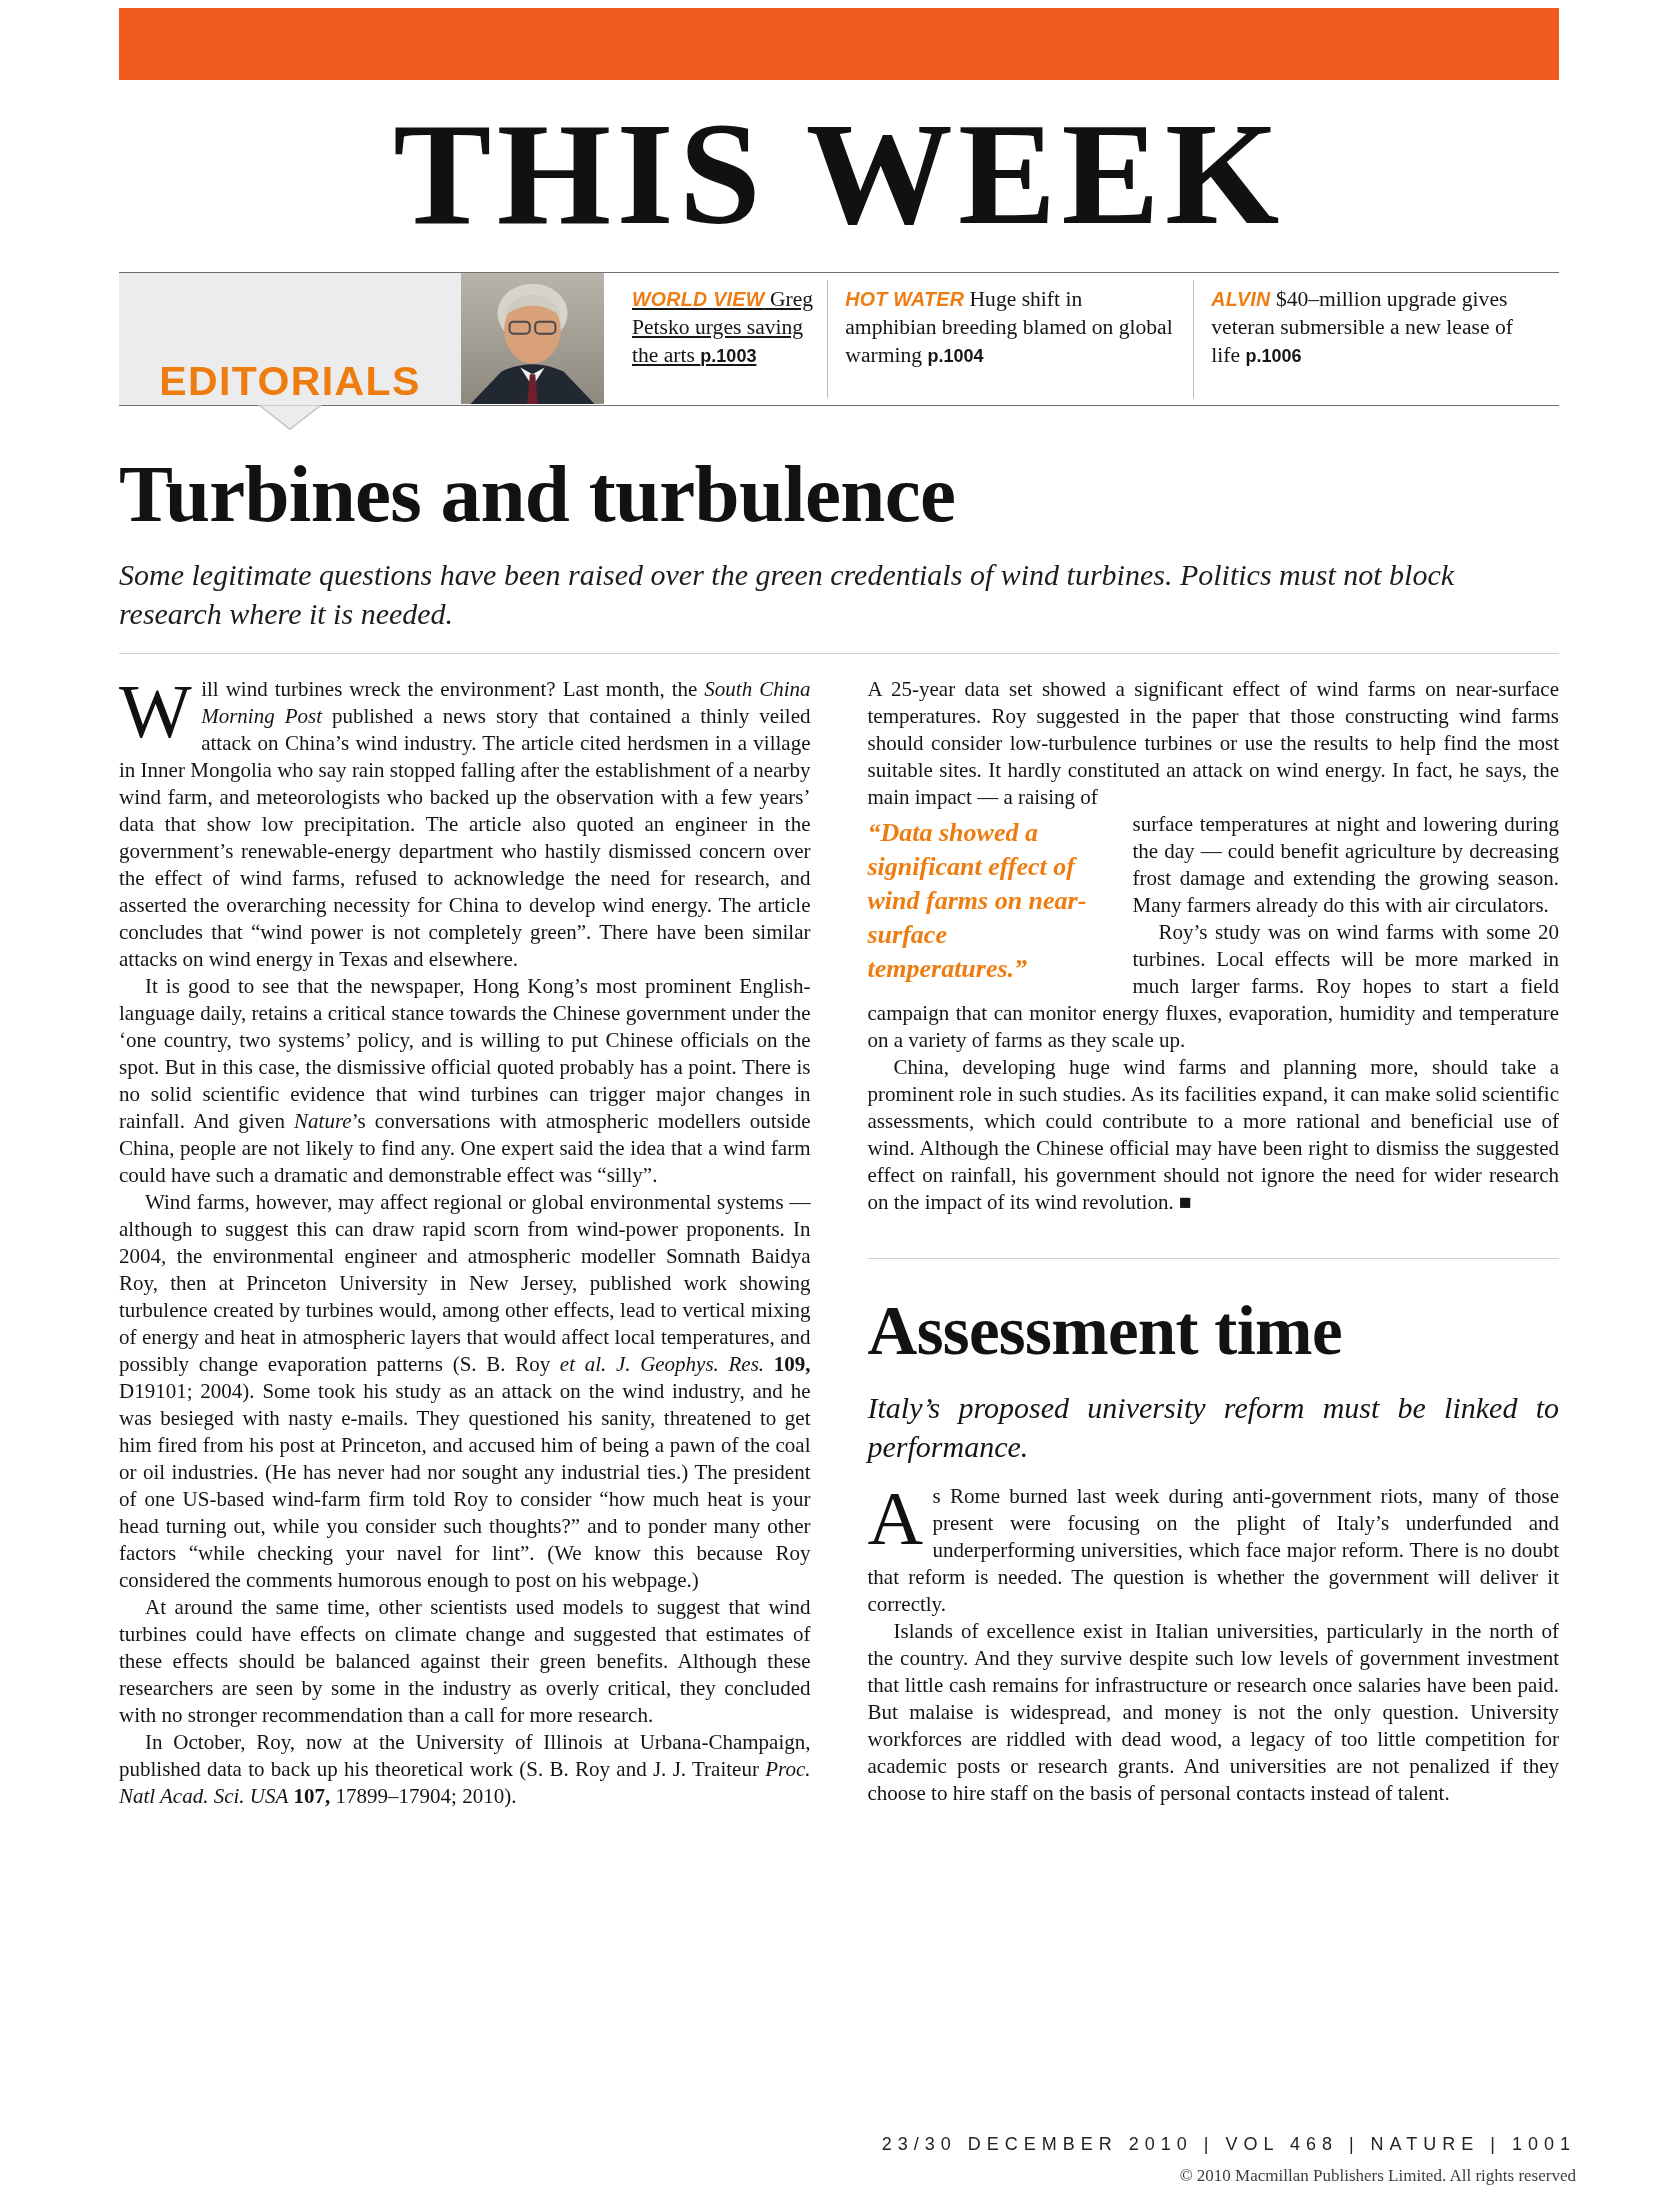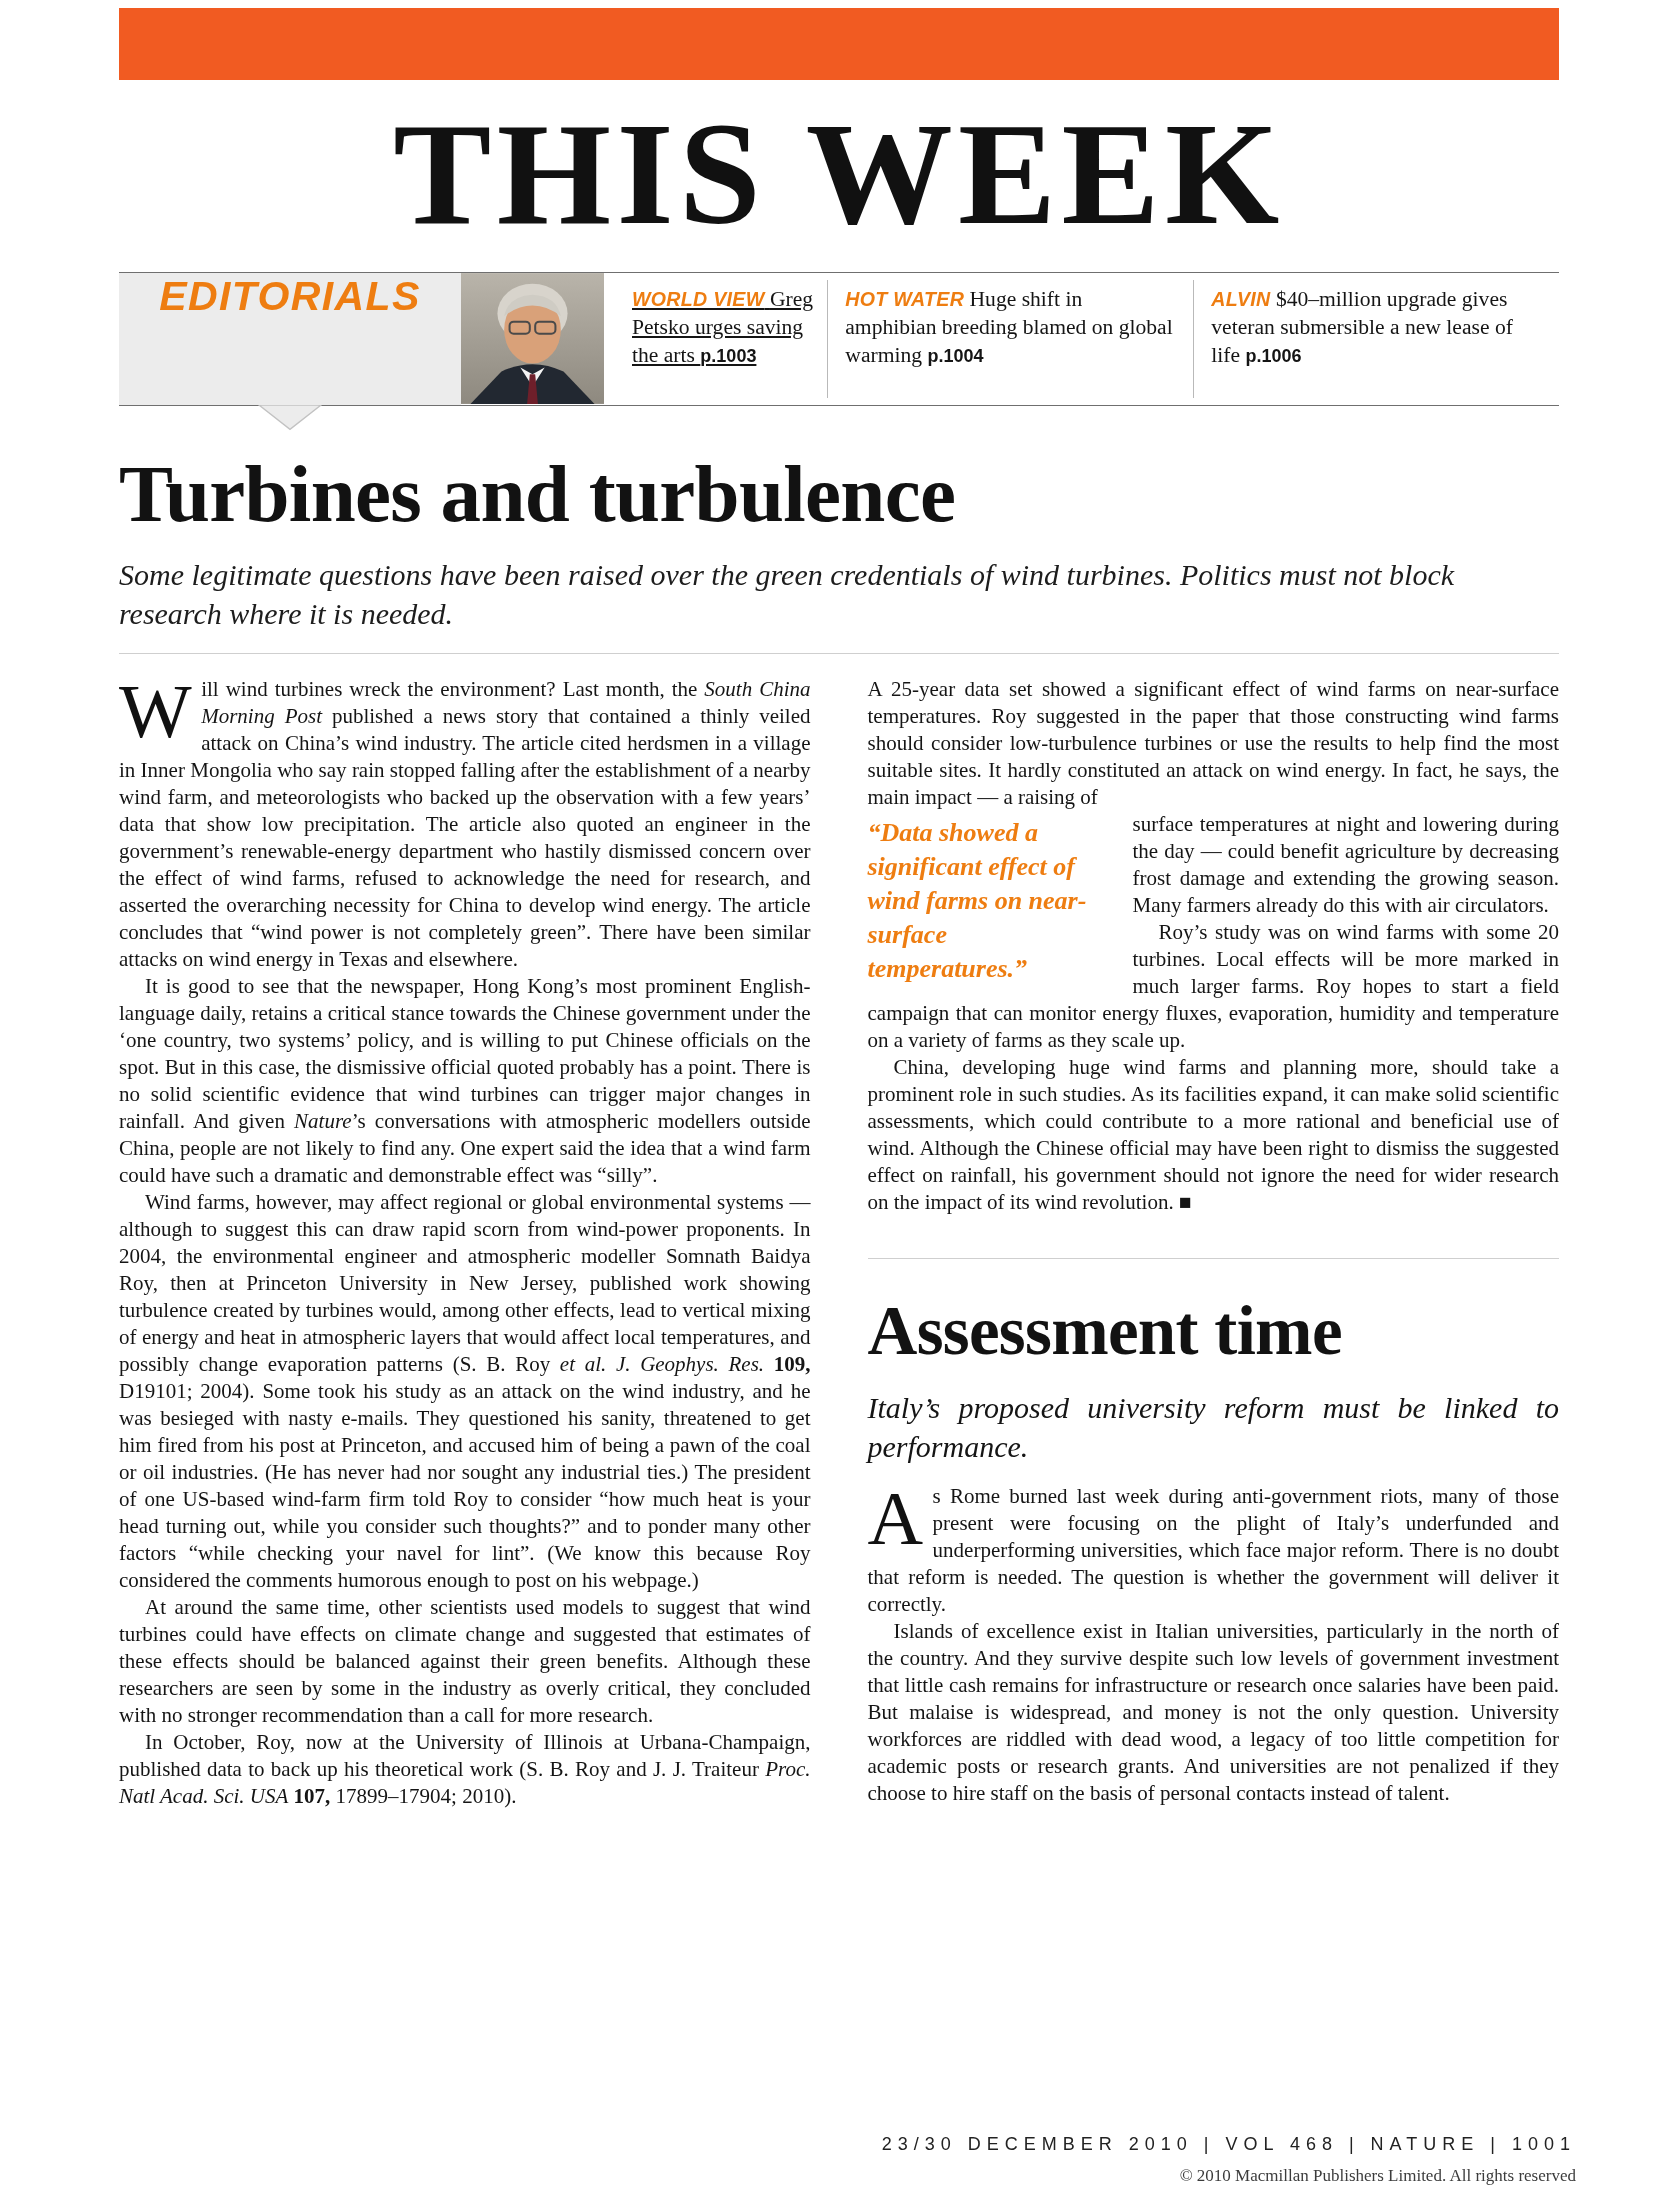--- a/index.html
+++ b/index.html
@@ -34,23 +34,22 @@
     border-top:1.4px solid #6f6f6f;
     border-bottom:1.4px solid #6f6f6f;
     height:134px;
     display:flex;
     align-items:stretch;
     position:relative;
   }
   .section-banner{
     width:342px;flex:0 0 342px;
     background:#ececec;
-    display:flex;align-items:flex-start;justify-content:center;
+    display:flex;align-items:flex-end;justify-content:center;
     position:relative;
-    font-style:italic;
   }
   .section-banner .label{
     font-family:"Liberation Sans", sans-serif;
     font-weight:bold;font-size:41px;letter-spacing:1.4px;
     color:var(--accent);
   }
   .banner-tail{
     position:absolute;left:50%;bottom:-27px;transform:translateX(-50%);
     width:65px;height:27px;
   }

